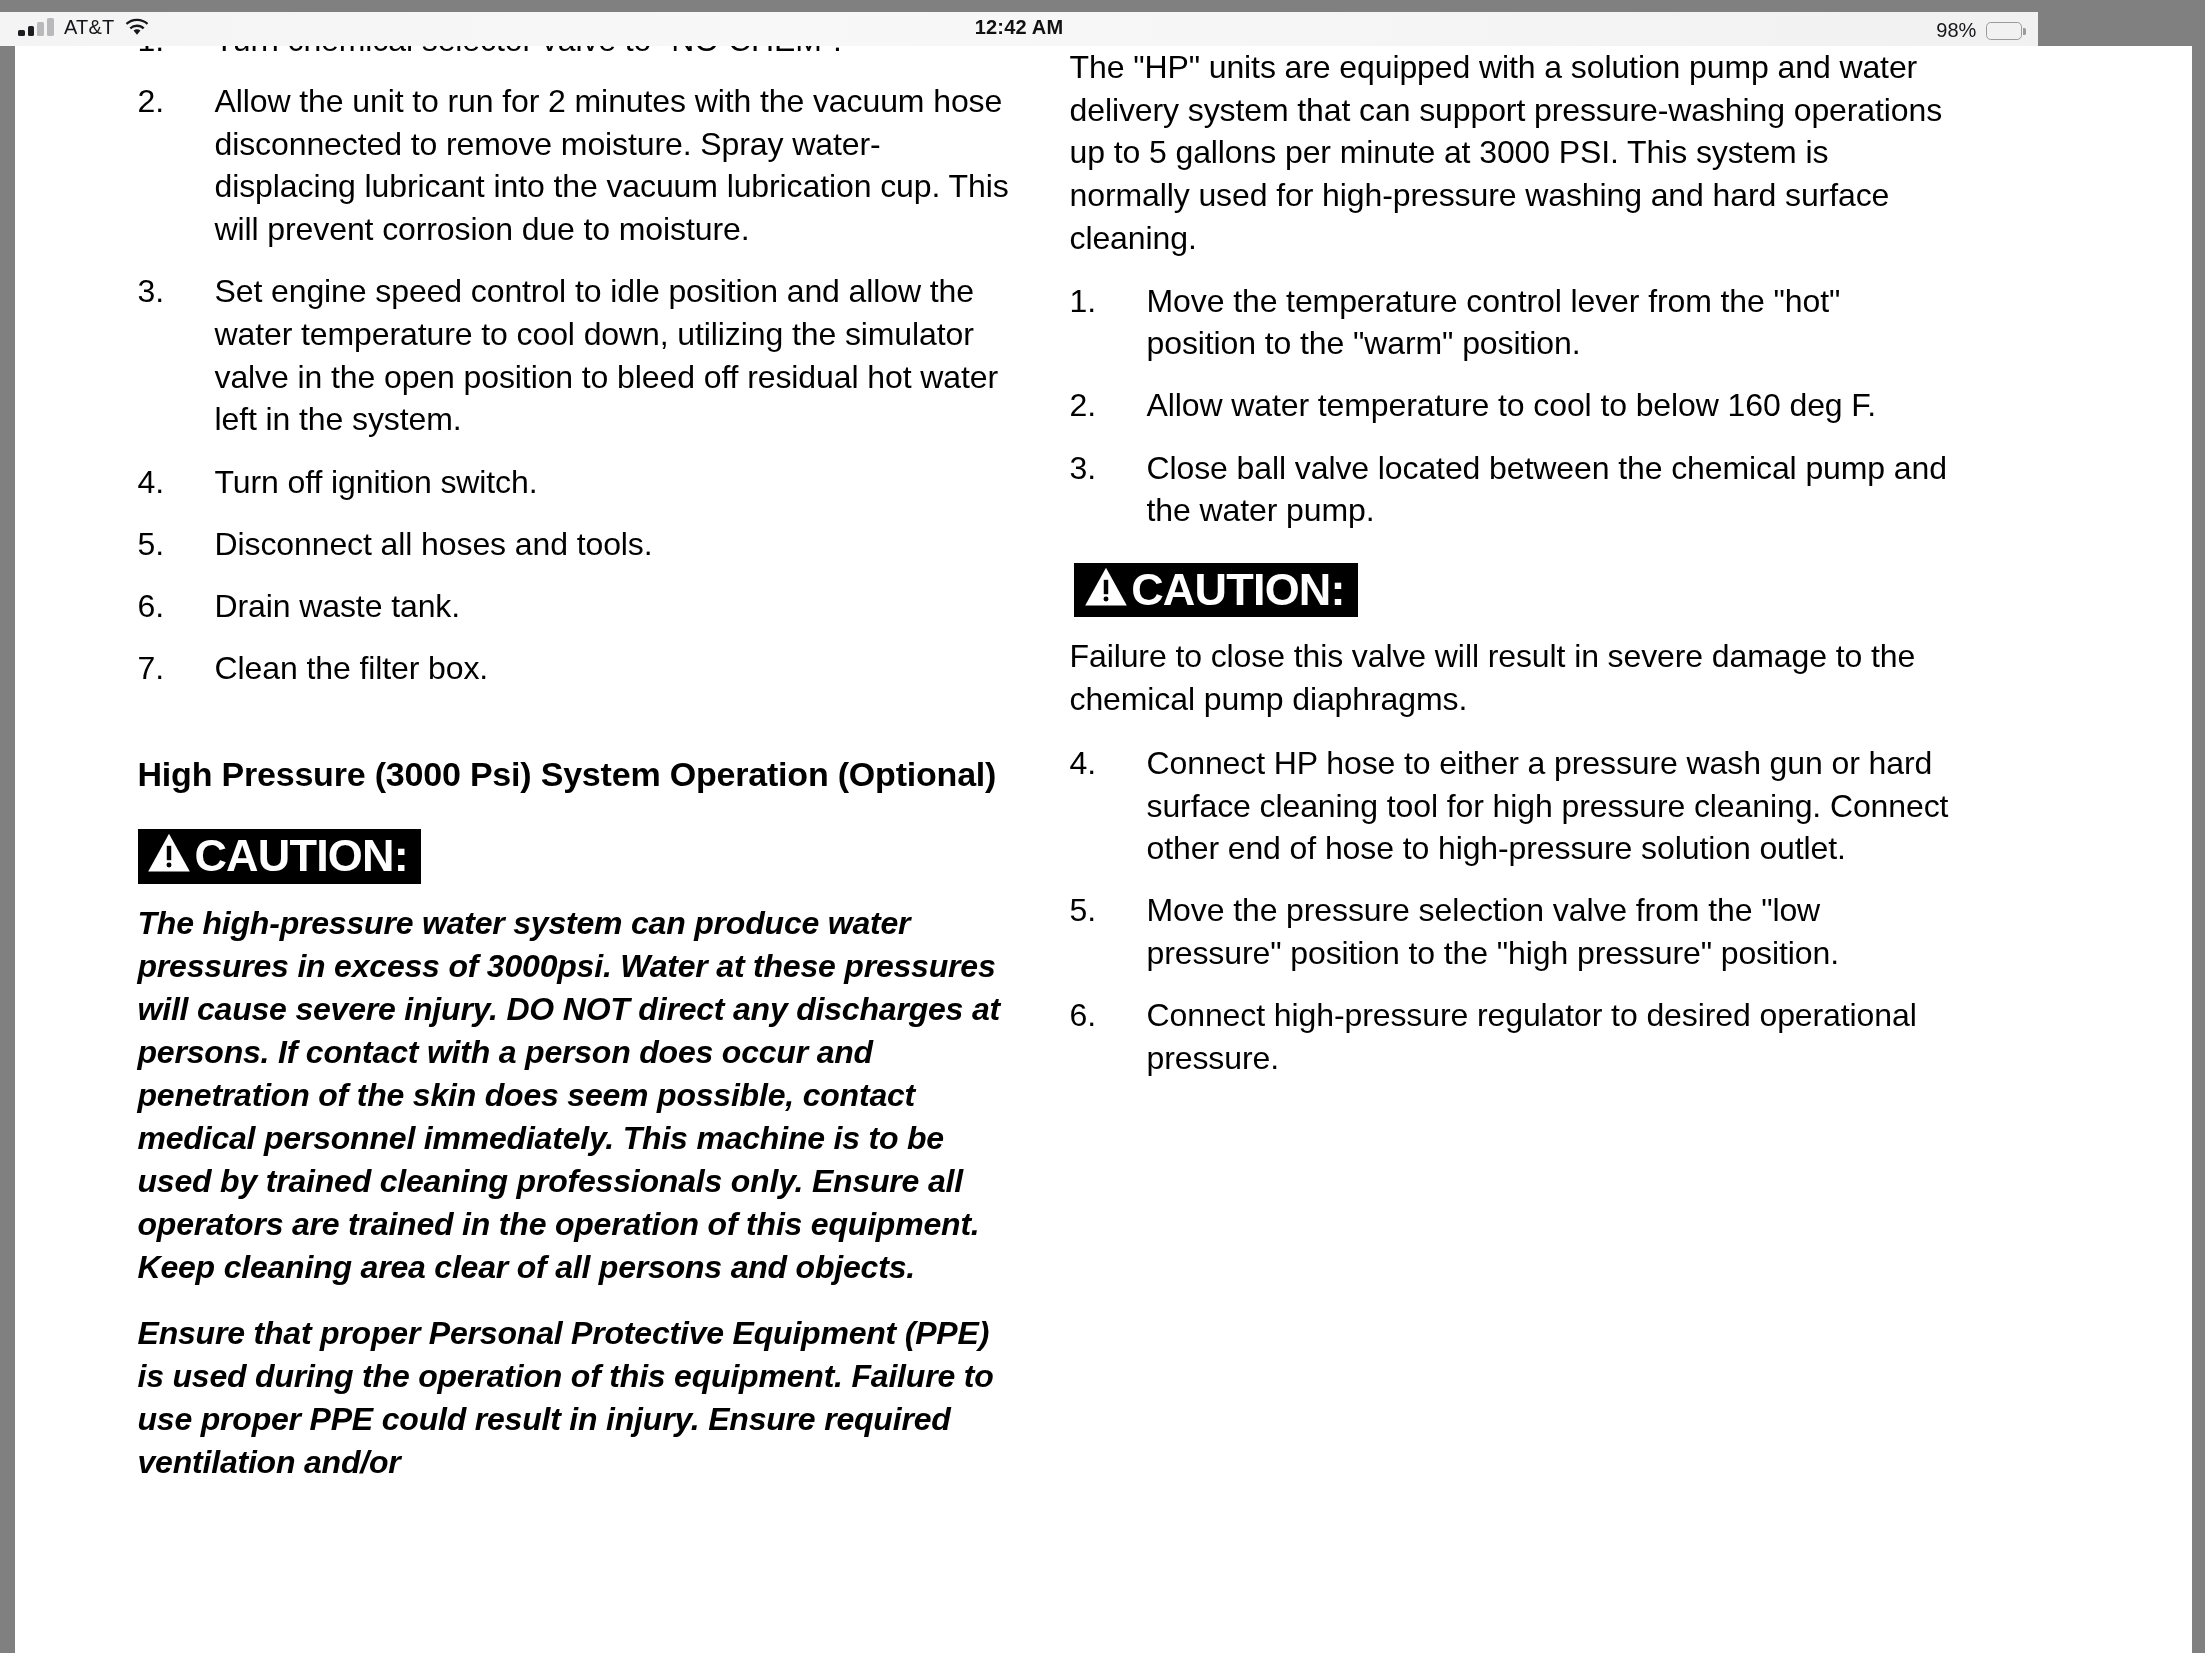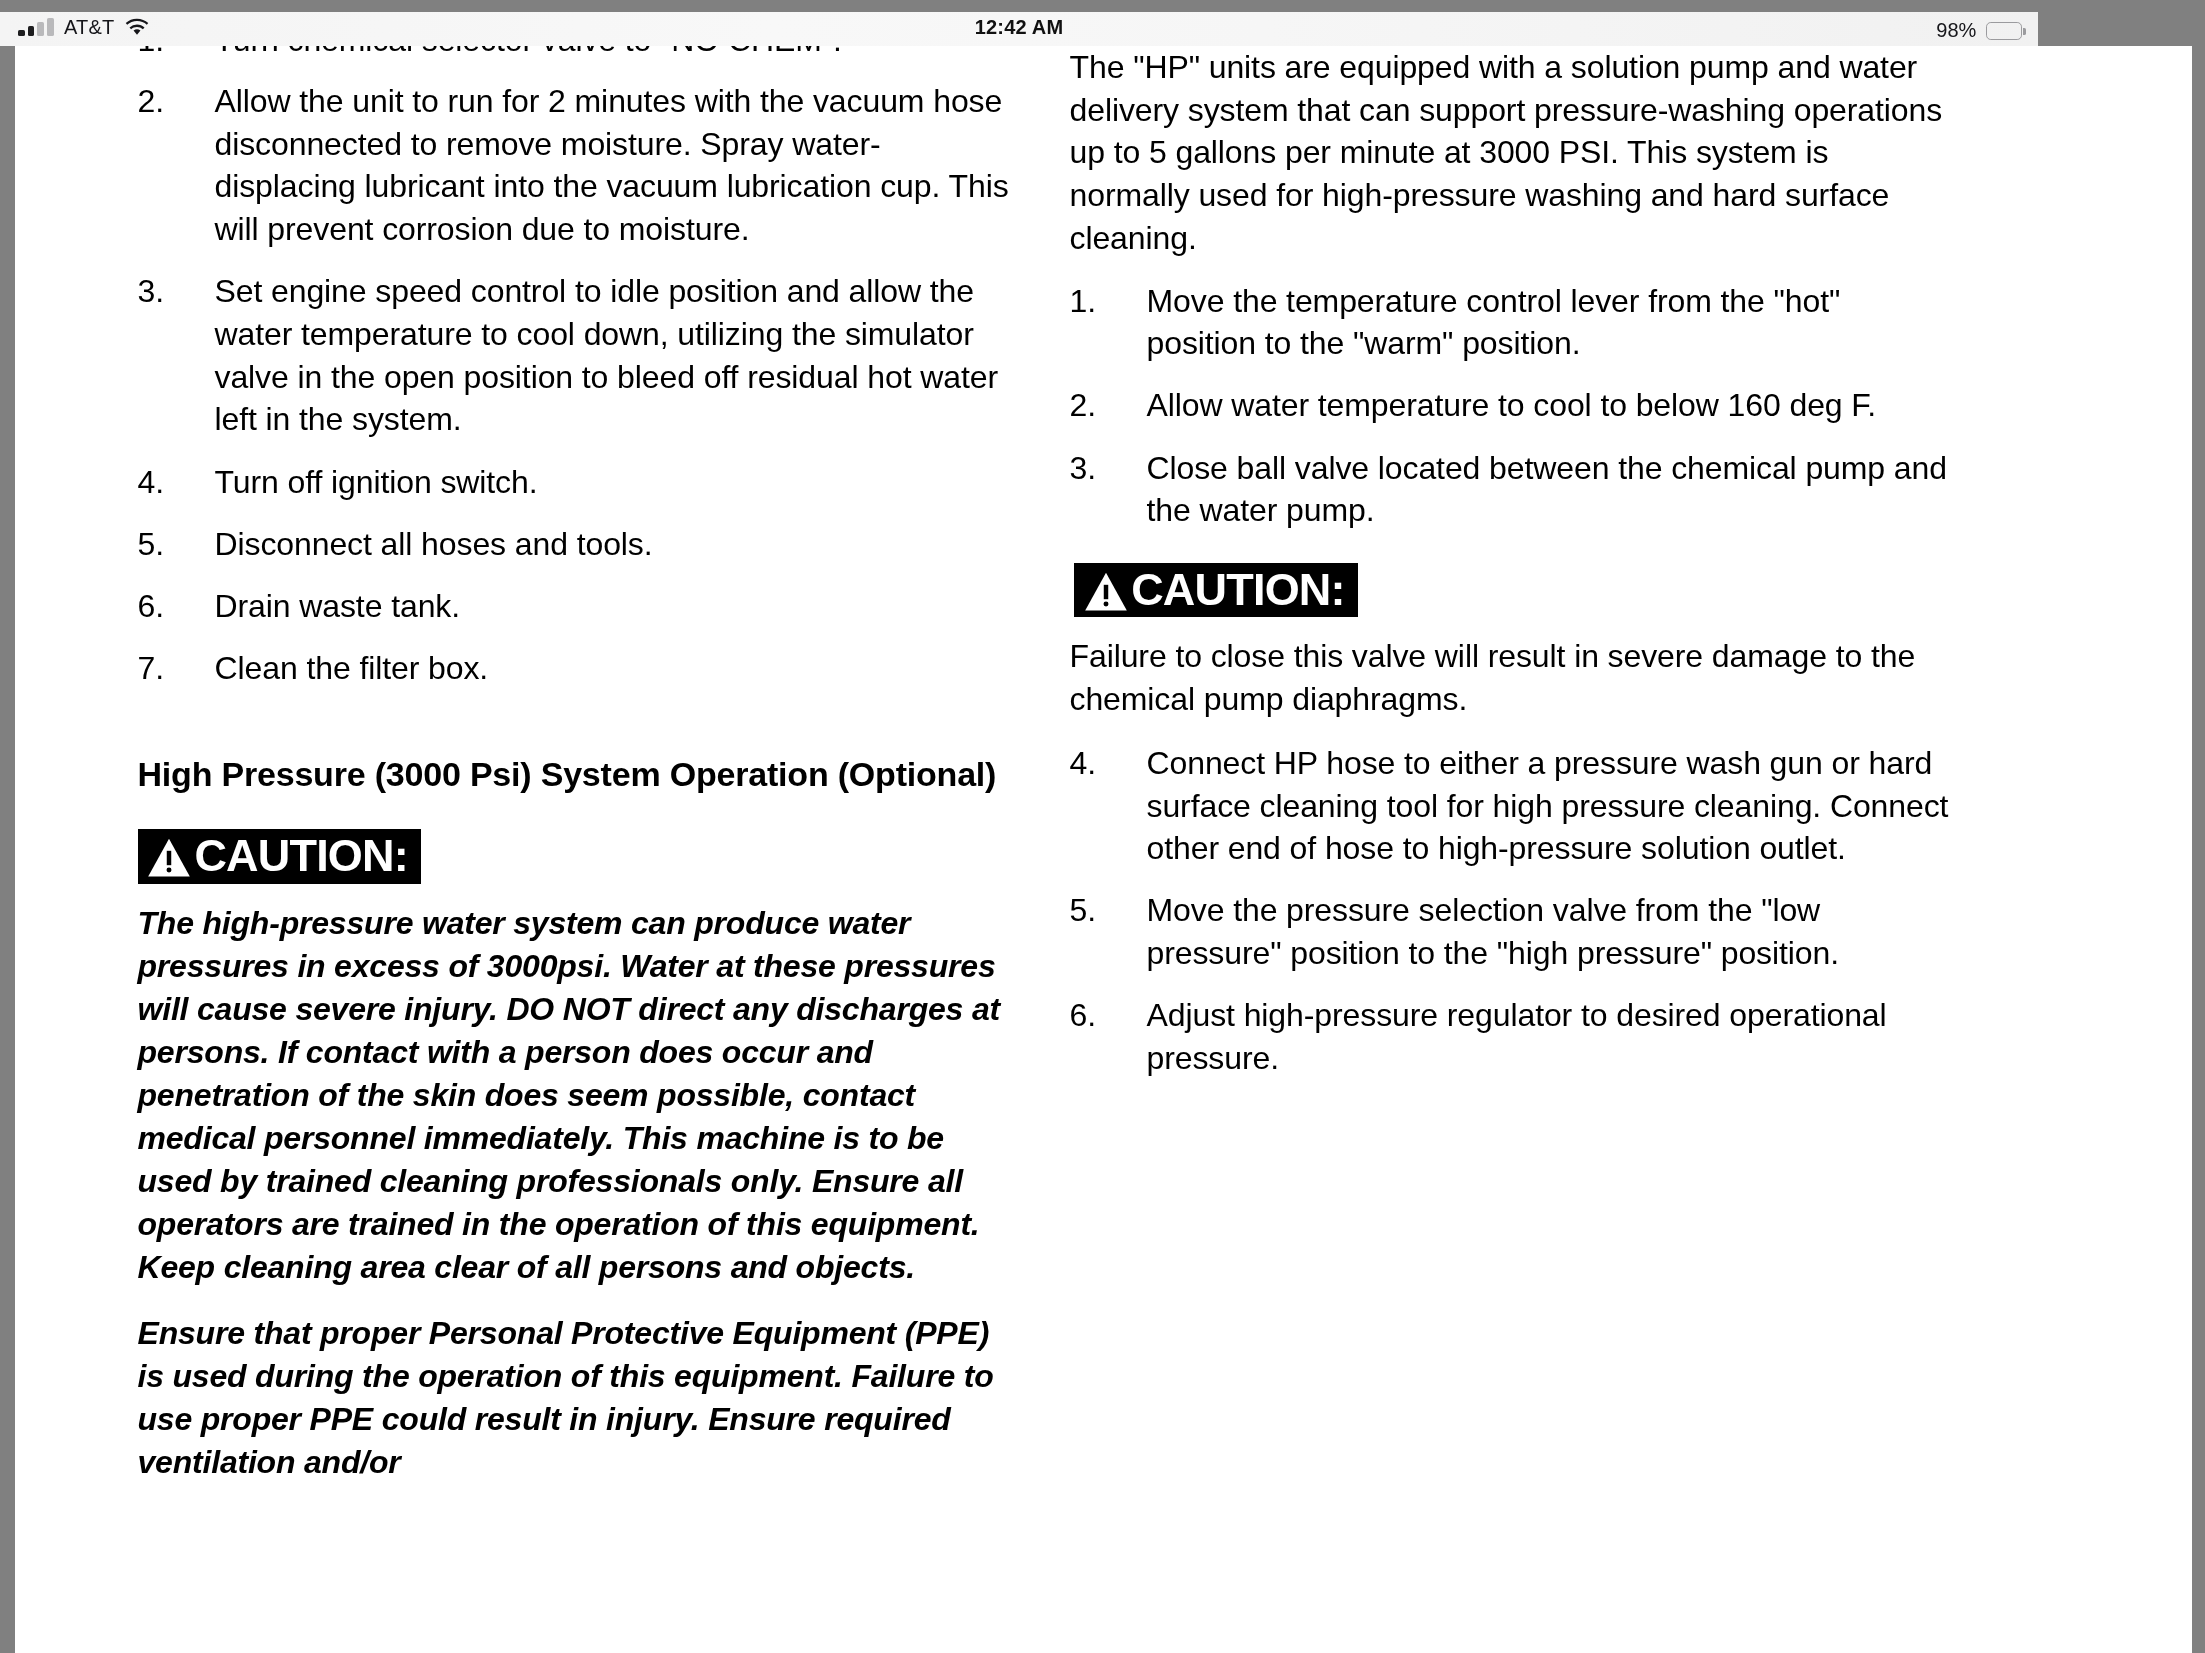--- a/index.html
+++ b/index.html
@@ -194,21 +194,21 @@
     white-space: nowrap;
   }
   .clipped-item .inner .num {
     display: inline-block;
     width: 77px;
   }
 
   
   .caution {
     display: inline-flex;
-    align-items: flex-end;
+    align-items: flex-start;
     background: #000;
     color: #fff;
     padding: 4px 13px 5.7px 9.7px;
     margin: 11.3px 0 18px 0;
   }
   .caution .tri { width: 44px; height: 40px; display: block; margin-right: 3.2px; }
   .caution .label {
     font-size: 45px;
     font-weight: bold;
     line-height: 1;
@@ -362,21 +362,21 @@
           <li>
             <span class="num">4.</span>
             <span class="txt">Connect HP hose to either a pressure wash gun or hard surface cleaning tool for high pressure cleaning. Connect other end of hose to high-pressure solution outlet.</span>
           </li>
           <li>
             <span class="num">5.</span>
             <span class="txt">Move the pressure selection valve from the "low pressure" position to the "high pressure" position.</span>
           </li>
           <li>
             <span class="num">6.</span>
-            <span class="txt">Adjust high-pressure regulator to desired operational pressure.</span>
+            <span class="txt">Connect high-pressure regulator to desired operational pressure.</span>
           </li>
         </ol>
       </div>
 
     </div>
   </div>
 </div>
 
 
 </body></html>

